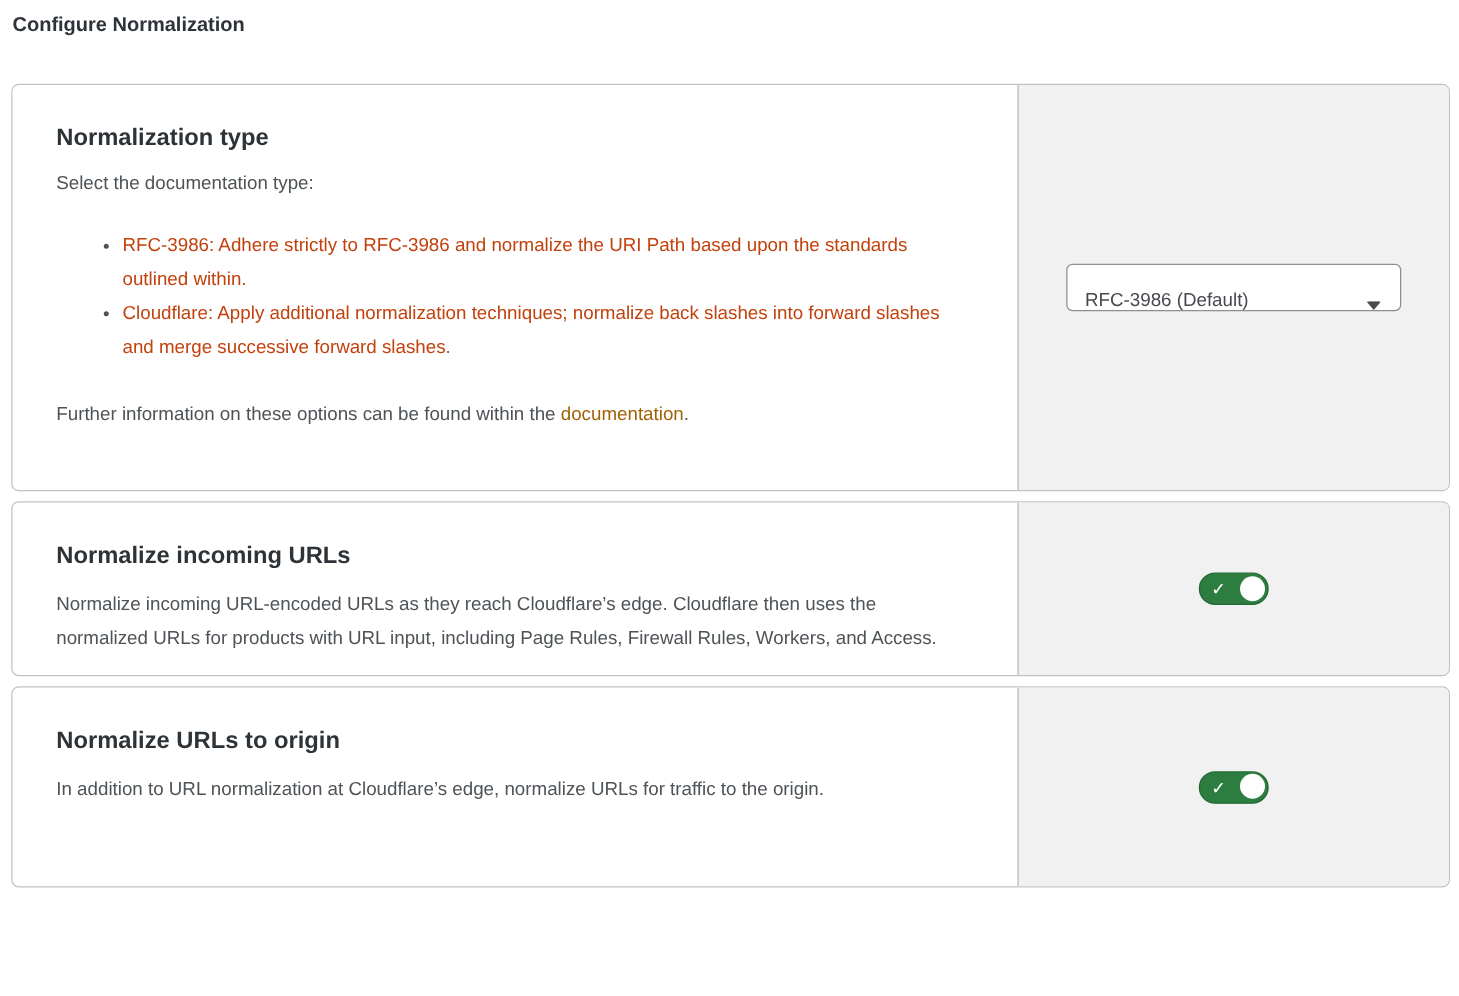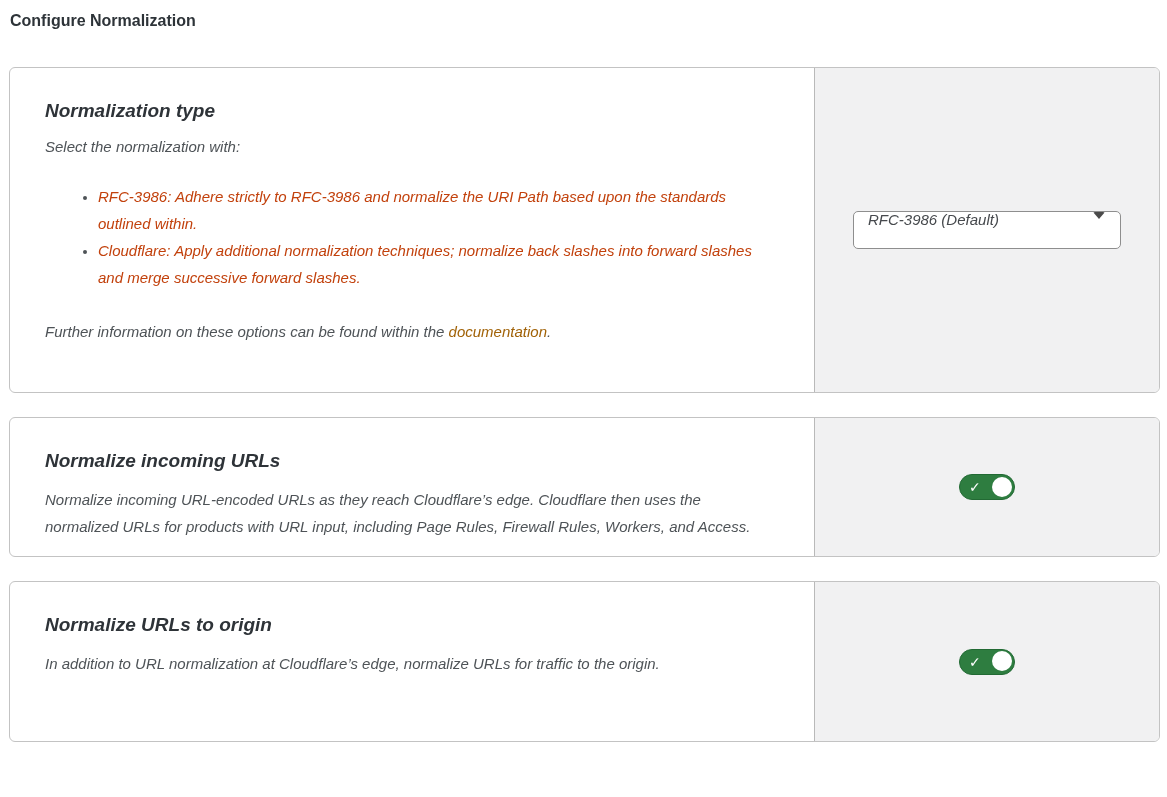--- a/index.html
+++ b/index.html
@@ -24,22 +24,21 @@
 
   .cards { margin-top: 33px; }
 
   .card {
     display: flex;
     align-items: stretch;
     border: 1px solid #c3c3c3;
     border-radius: 6px;
     background: #ffffff;
     overflow: hidden;
-    margin-bottom: 24px;
-    font-style: italic;
+    margin-bottom: 8px;
   }
   .card-1 { height: 326px; }
   .card-2 { height: 140px; }
   .card-3 { height: 161px; }
 
   .card-main {
     flex: 1 1 auto;
     padding: 30px 40px 24px 35px;
     min-width: 0;
   }
@@ -88,21 +87,21 @@
   }
 
   
   .select-control {
     width: 268px;
     height: 38px;
     background: #ffffff;
     border: 1px solid #8e8e8e;
     border-radius: 5px;
     display: flex;
-    align-items: flex-start;
+    align-items: flex-end;
     justify-content: space-between;
     padding: 0 15px 0 14px;
     cursor: pointer;
   }
   .select-value {
     font-size: 15px;
     color: #46494d;
     line-height: 1;
   }
   .caret-down {
@@ -154,21 +153,21 @@
 
 <div class="page">
 
   <h1 class="page-title">Configure Normalization</h1>
 
   <div class="cards">
 
     <section class="card card-1">
       <div class="card-main">
         <h2 class="card-heading">Normalization type</h2>
-        <p class="card-text intro-text">Select the normalization with:</p>
+        <p class="card-text intro-text">Select the documentation type:</p>
         <ul class="bullet-list">
           <li>RFC-3986: Adhere strictly to RFC-3986 and normalize the URI Path based upon the standards outlined within.</li>
           <li>Cloudflare: Apply additional normalization techniques; normalize back slashes into forward slashes and merge successive forward slashes.</li>
         </ul>
         <p class="card-text footer-text"><span>Further information on these options can be found within the </span><a class="doc-link">documentation</a><span>.</span></p>
       </div>
       <div class="card-side">
         <div class="select-control">
           <span class="select-value">RFC-3986 (Default)</span>
           <span class="caret-down"></span>

